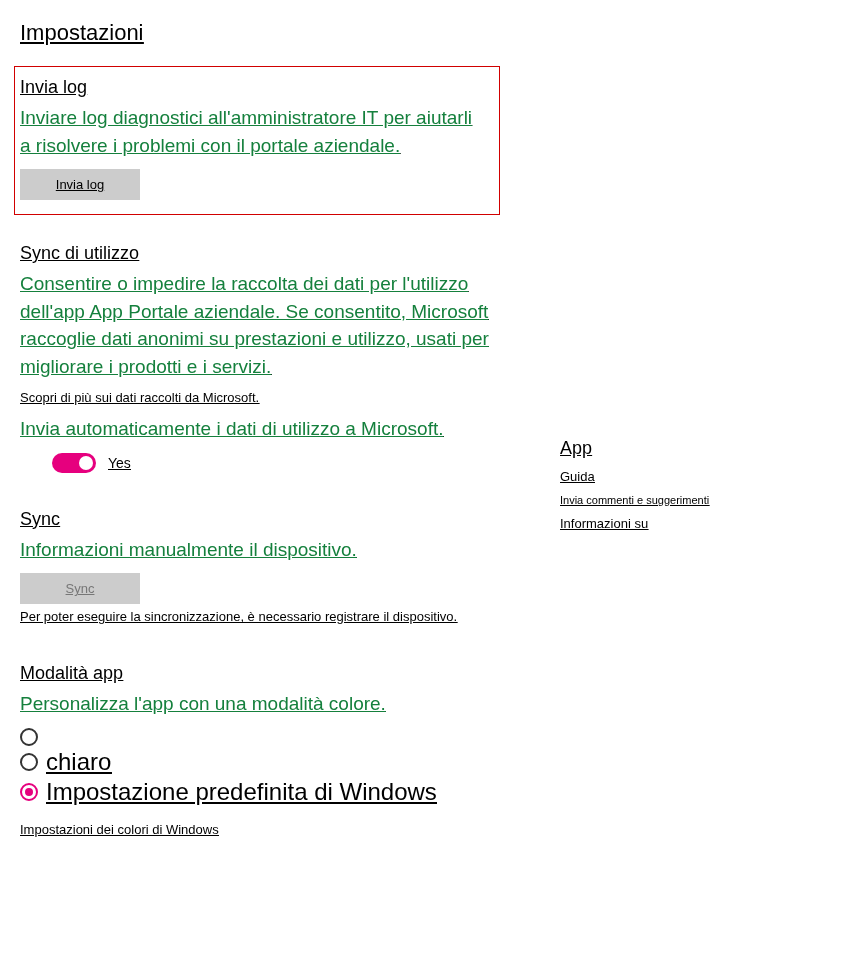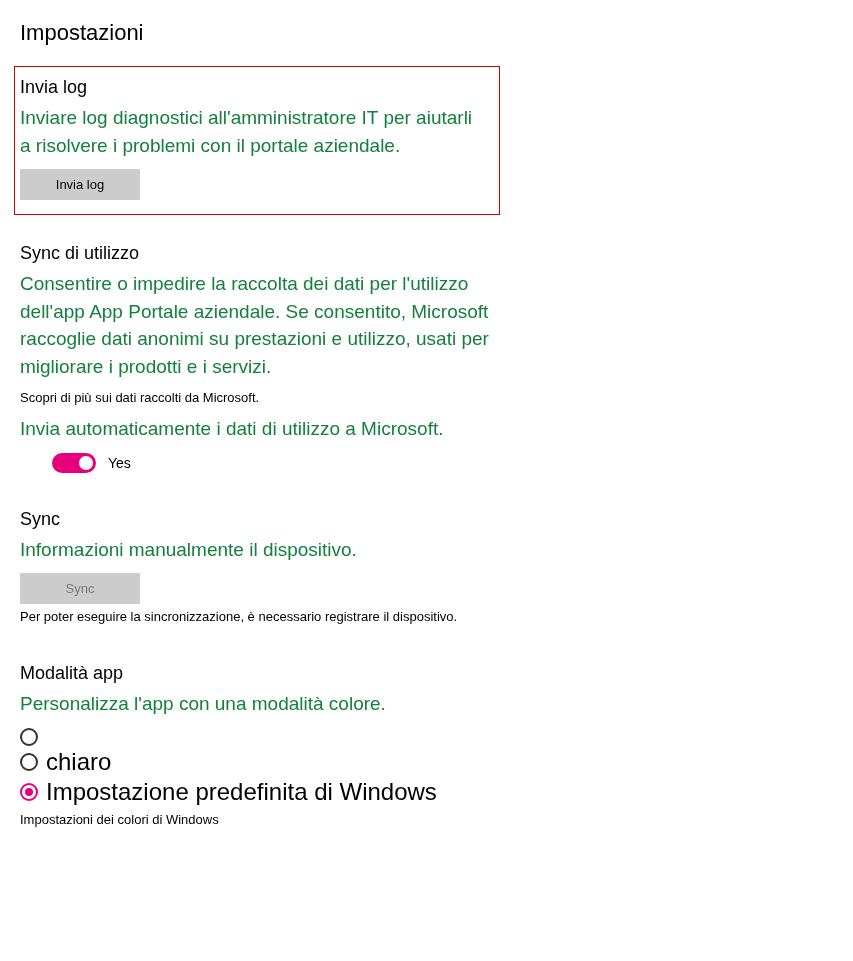--- a/index.html
+++ b/index.html
@@ -1,18 +1,19 @@
 <!DOCTYPE html>
 <html><head>
   <meta charset="utf-8">
   <style>
     * {
       box-sizing: border-box;
       margin: 0;
       padding: 0;
+      text-decoration: underline;
     }
     body {
       font-family: "Segoe UI", Tahoma, Geneva, sans-serif;
       background: #ffffff;
       color: #000000;
       width: 853px;
       padding: 20px;
     }
     .container {
       display: flex;
@@ -137,21 +138,21 @@
       height: 8px;
       background: #E6007E;
       border-radius: 50%;
     }
     .radio-option-big {
       font-size: 24px;
       font-weight: 400;
     }
     .sub-setting {
       font-size: 13px;
-      margin-top: 6px;
+      margin-top: 16px;
     }
     .sidebar-heading {
       font-size: 18px;
       font-weight: 400;
       margin-bottom: 10px;
     }
     .sidebar-link {
       font-size: 13px;
       margin-bottom: 10px;
       cursor: pointer;
@@ -208,13 +209,19 @@
         <div class="radio-row">
           <div class="radio selected"></div>
           <span class="radio-option-big">Impostazione predefinita di Windows</span>
         </div>
       </div>
       <div class="sub-setting">Impostazioni dei colori di Windows</div>
     </div>
 
   </div>
 
+  <div class="sidebar">
+    <div class="sidebar-heading">App</div>
+    <div class="sidebar-link">Guida</div>
+    <div class="sidebar-link small">Invia commenti e suggerimenti</div>
+    <div class="sidebar-link">Informazioni su</div>
+  </div>
 </div>
 
 </body></html>

